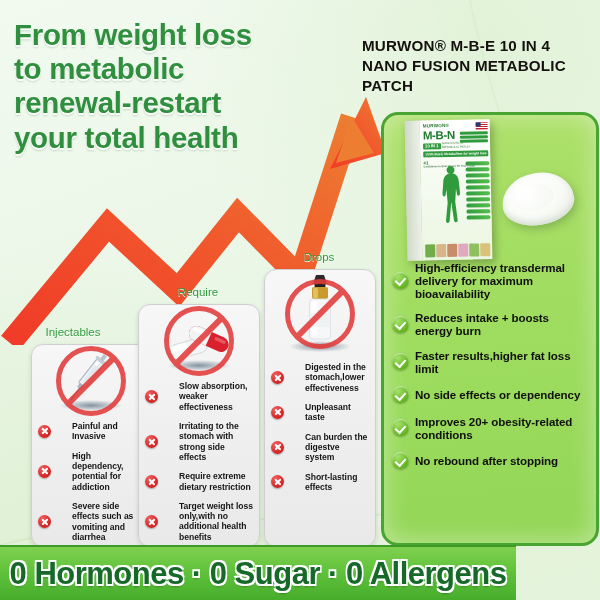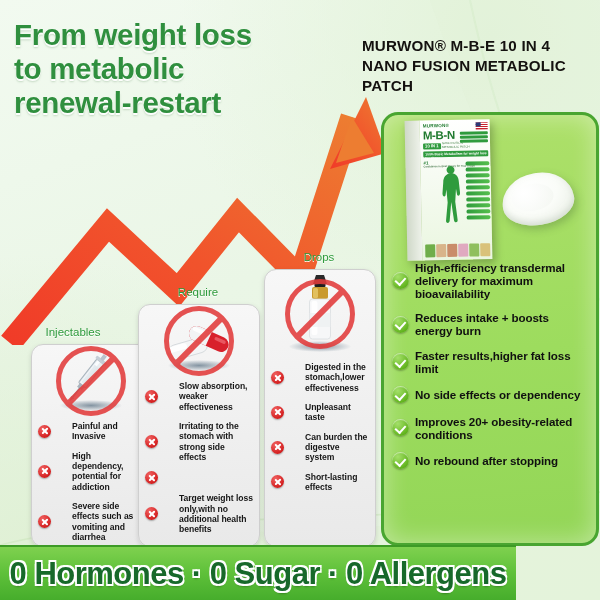--- a/index.html
+++ b/index.html
@@ -164,20 +164,21 @@
     <path d="M430,0 C470,120 520,240 600,320 L600,0 Z" fill="#e0f0d6" opacity=".5"></path>
     <path d="M470,0 C500,140 545,250 600,300" stroke="#cfe8c2" stroke-width="2" fill="none" opacity=".7"></path>
     <path d="M0,560 C140,520 300,545 600,505 L600,600 L0,600 Z" fill="#dff0d2" opacity=".6"></path>
     <path d="M0,545 C160,505 320,535 600,492" stroke="#cbe6bc" stroke-width="1.6" fill="none"></path>
   </svg>
 
   <div class="headline">
     <div>From weight loss</div>
     <div>to metabolic</div>
     <div>renewal-restart</div>
+    <div>your total health</div>
   </div>
 
   <div class="product-title">
     <span class="ln1">MURWON® M-B-E 10 IN 4</span>
     <span class="ln2">NANO FUSION METABOLIC</span>
     <span class="ln3">PATCH</span>
   </div>
 
   <div class="arrow-wrap">
     <svg viewBox="0 0 390 250" width="390" height="250">
@@ -332,20 +333,21 @@
       <div class="crow">
         <span class="xic"></span>
         <span class="ctxt">Slow absorption, weaker effectiveness</span>
       </div>
       <div class="crow">
         <span class="xic"></span>
         <span class="ctxt">Irritating to the stomach with strong side effects</span>
       </div>
       <div class="crow">
         <span class="xic"></span>
+        <span class="ctxt">Require extreme dietary restriction</span>
       </div>
       <div class="crow">
         <span class="xic"></span>
         <span class="ctxt">Target weight loss only,with no additional health benefits</span>
       </div>
     </div>
   </div>
 
   <div class="cmp-label" style="left:264px;top:251px;width:110px;">Drops</div>
   <div class="card" style="left:264px;top:269px;width:110px;height:276px;">

